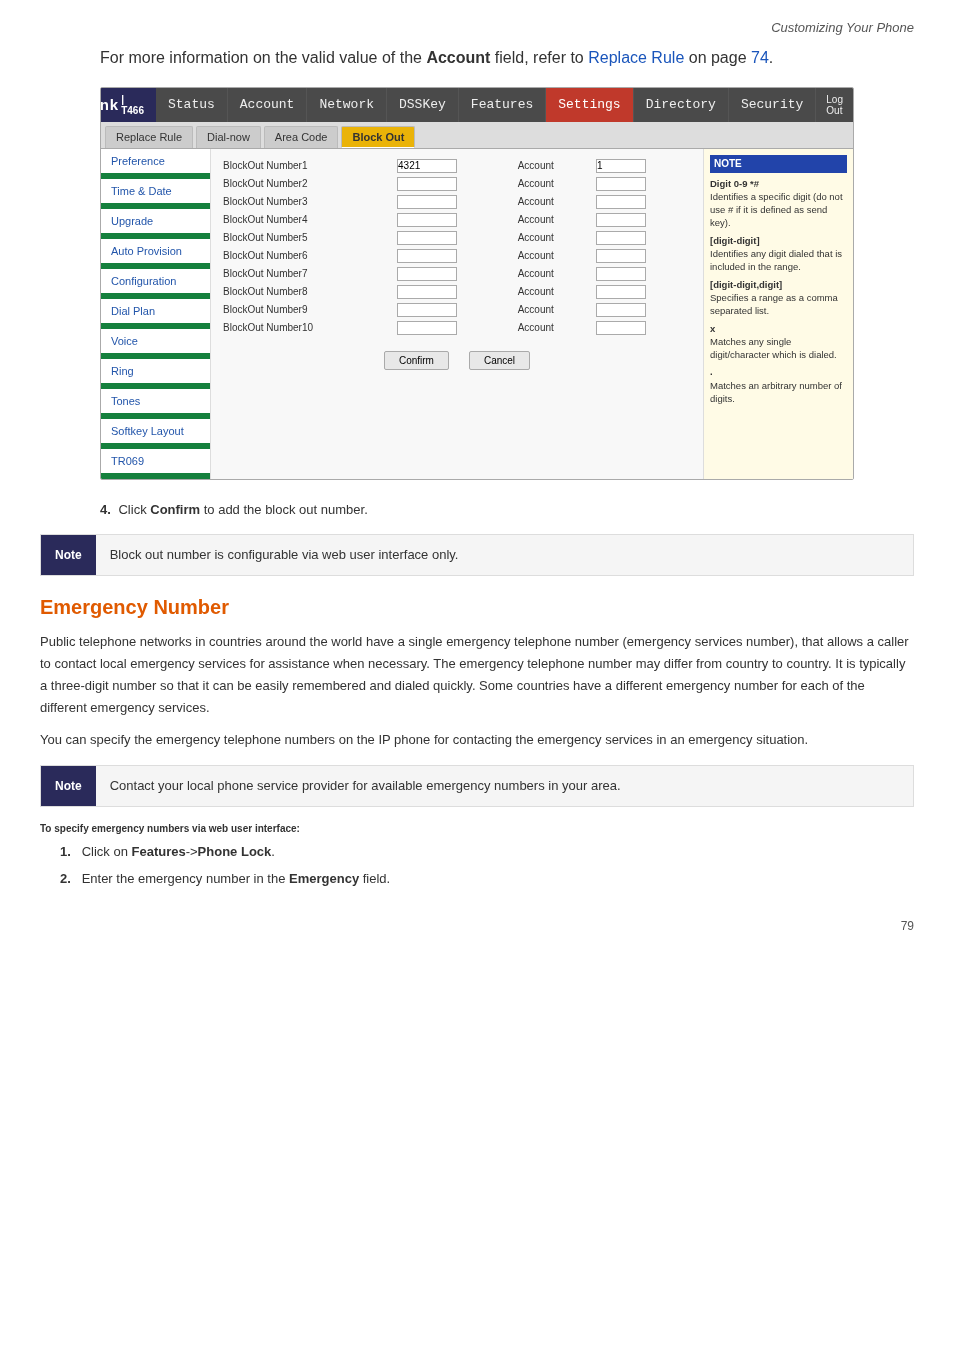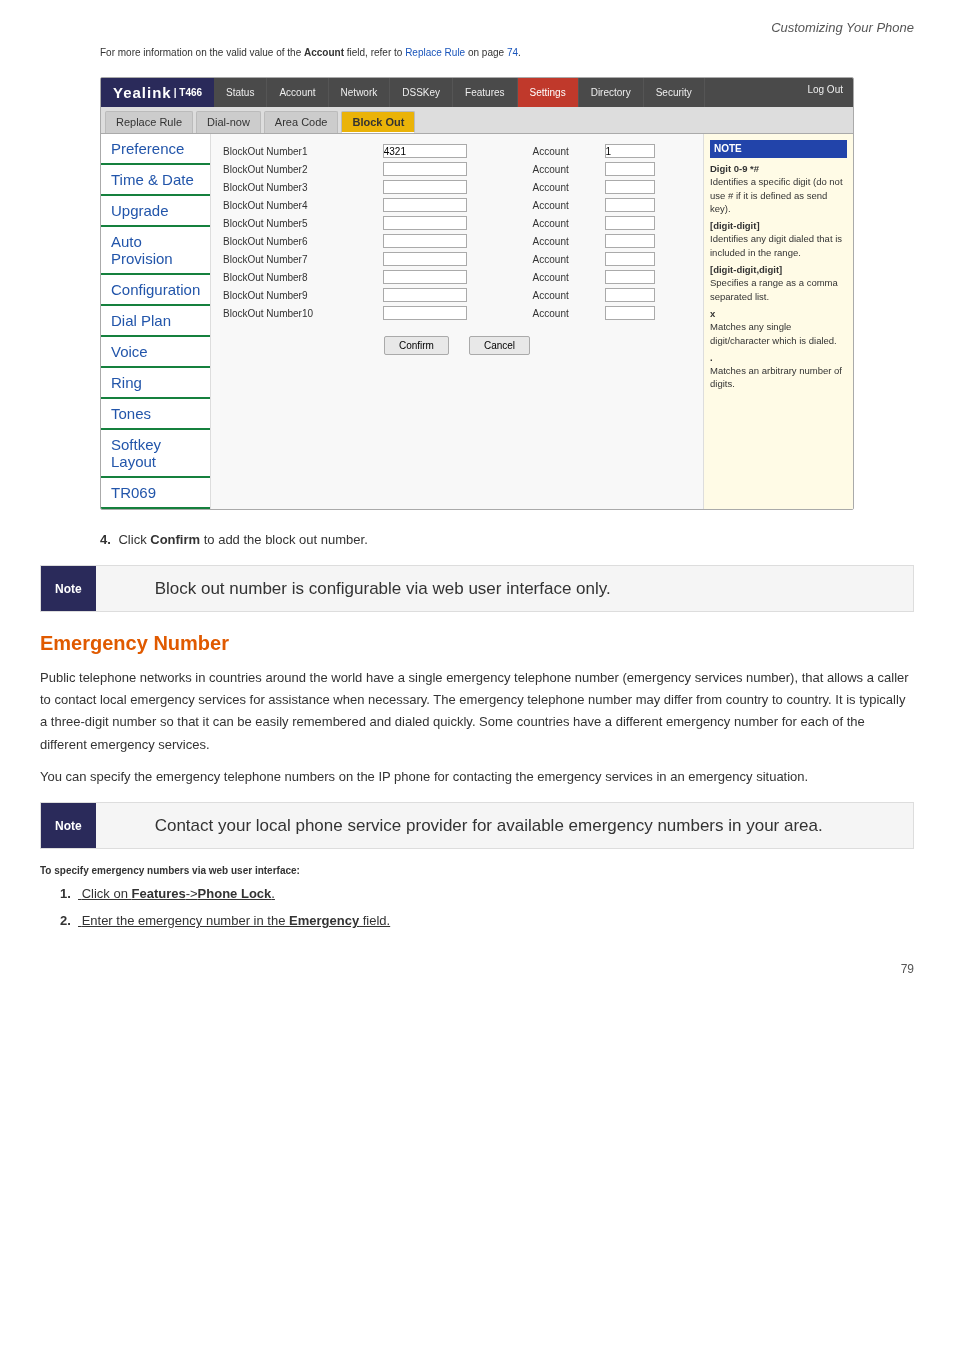--- a/index.html
+++ b/index.html
@@ -7,21 +7,21 @@
       font-family: Arial, sans-serif;
       font-size: 13px;
       background: #fff;
       color: #333;
       padding: 20px 40px;
     }
 
     
     .intro-text {
       margin: 0 60px 16px 60px;
-      font-size: 10px;
+      font-size: 16px;
       line-height: 1.6;
     }
 
     
     .screenshot-container {
       margin: 0 60px 20px 60px;
       border: 1px solid #aaa;
       border-radius: 2px;
       overflow: hidden;
       font-size: 11px;
@@ -45,25 +45,26 @@
       align-items: center;
     }
     .nav-tabs {
       display: flex;
       align-items: stretch;
       flex: 1;
     }
     .nav-tab {
       color: #eee;
       padding: 6px 12px;
-      font-size: 10px;
+      font-size: 13px;
       display: flex;
       align-items: center;
       cursor: pointer;
       border-right: 1px solid #555;
+      font-family: Liberation Mono, monospace;
     }
     .nav-tab.active {
       background: #c0392b;
       color: #fff;
     }
     .log-out-btn {
       color: #eee;
       font-size: 10px;
       padding: 4px 8px;
       align-self: flex-start;
@@ -101,41 +102,41 @@
     }
 
     
     .sidebar {
       width: 110px;
       background: #fff;
       border-right: 1px solid #ddd;
     }
     .sidebar-item {
       padding: 6px 10px;
-      font-size: 15px;
+      font-size: 11px;
       color: #2255aa;
       cursor: pointer;
-      border-bottom: 2px solid #15803d;
+      border-bottom: 6px solid #15803d;
     }
 
     
     .form-area {
       flex: 1;
       padding: 8px;
     }
     .block-out-table {
       width: 100%;
       border-collapse: collapse;
     }
     .block-out-table td {
       padding: 2px 4px;
       font-size: 10px;
     }
     .block-out-table input[type="text"] {
-      width: 84px;
+      width: 60px;
       height: 14px;
       font-size: 10px;
       border: 1px solid #aaa;
     }
     .form-buttons {
       display: flex;
       justify-content: center;
       gap: 20px;
       margin-top: 8px;
       padding: 6px;
@@ -195,24 +196,23 @@
       background: #2a2a5a;
       color: #fff;
       font-weight: bold;
       font-size: 12px;
       padding: 10px 14px;
       display: flex;
       align-items: center;
     }
     .note-content {
       padding: 10px 14px;
-      font-size: 17px;
+      font-size: 13px;
       line-height: 1.5;
       flex: 1;
-      margin-left: 45px;
     }
 
     
     .section-title {
       color: #e05a00;
       font-size: 20px;
       font-weight: bold;
       margin: 20px 0 12px 0;
     }
     .body-text {
@@ -224,21 +224,20 @@
     
     .procedure-title {
       font-weight: bold;
       font-size: 10px;
       margin: 16px 0 8px 0;
     }
     .proc-step {
       margin: 6px 0 6px 20px;
       font-size: 13px;
       line-height: 1.6;
-      text-decoration: underline;
     }
     .proc-num {
       font-weight: bold;
       display: inline-block;
       min-width: 18px;
     }
 
     b { font-weight: bold; }
     a { color: #1a55bb; text-decoration: none; }
 

